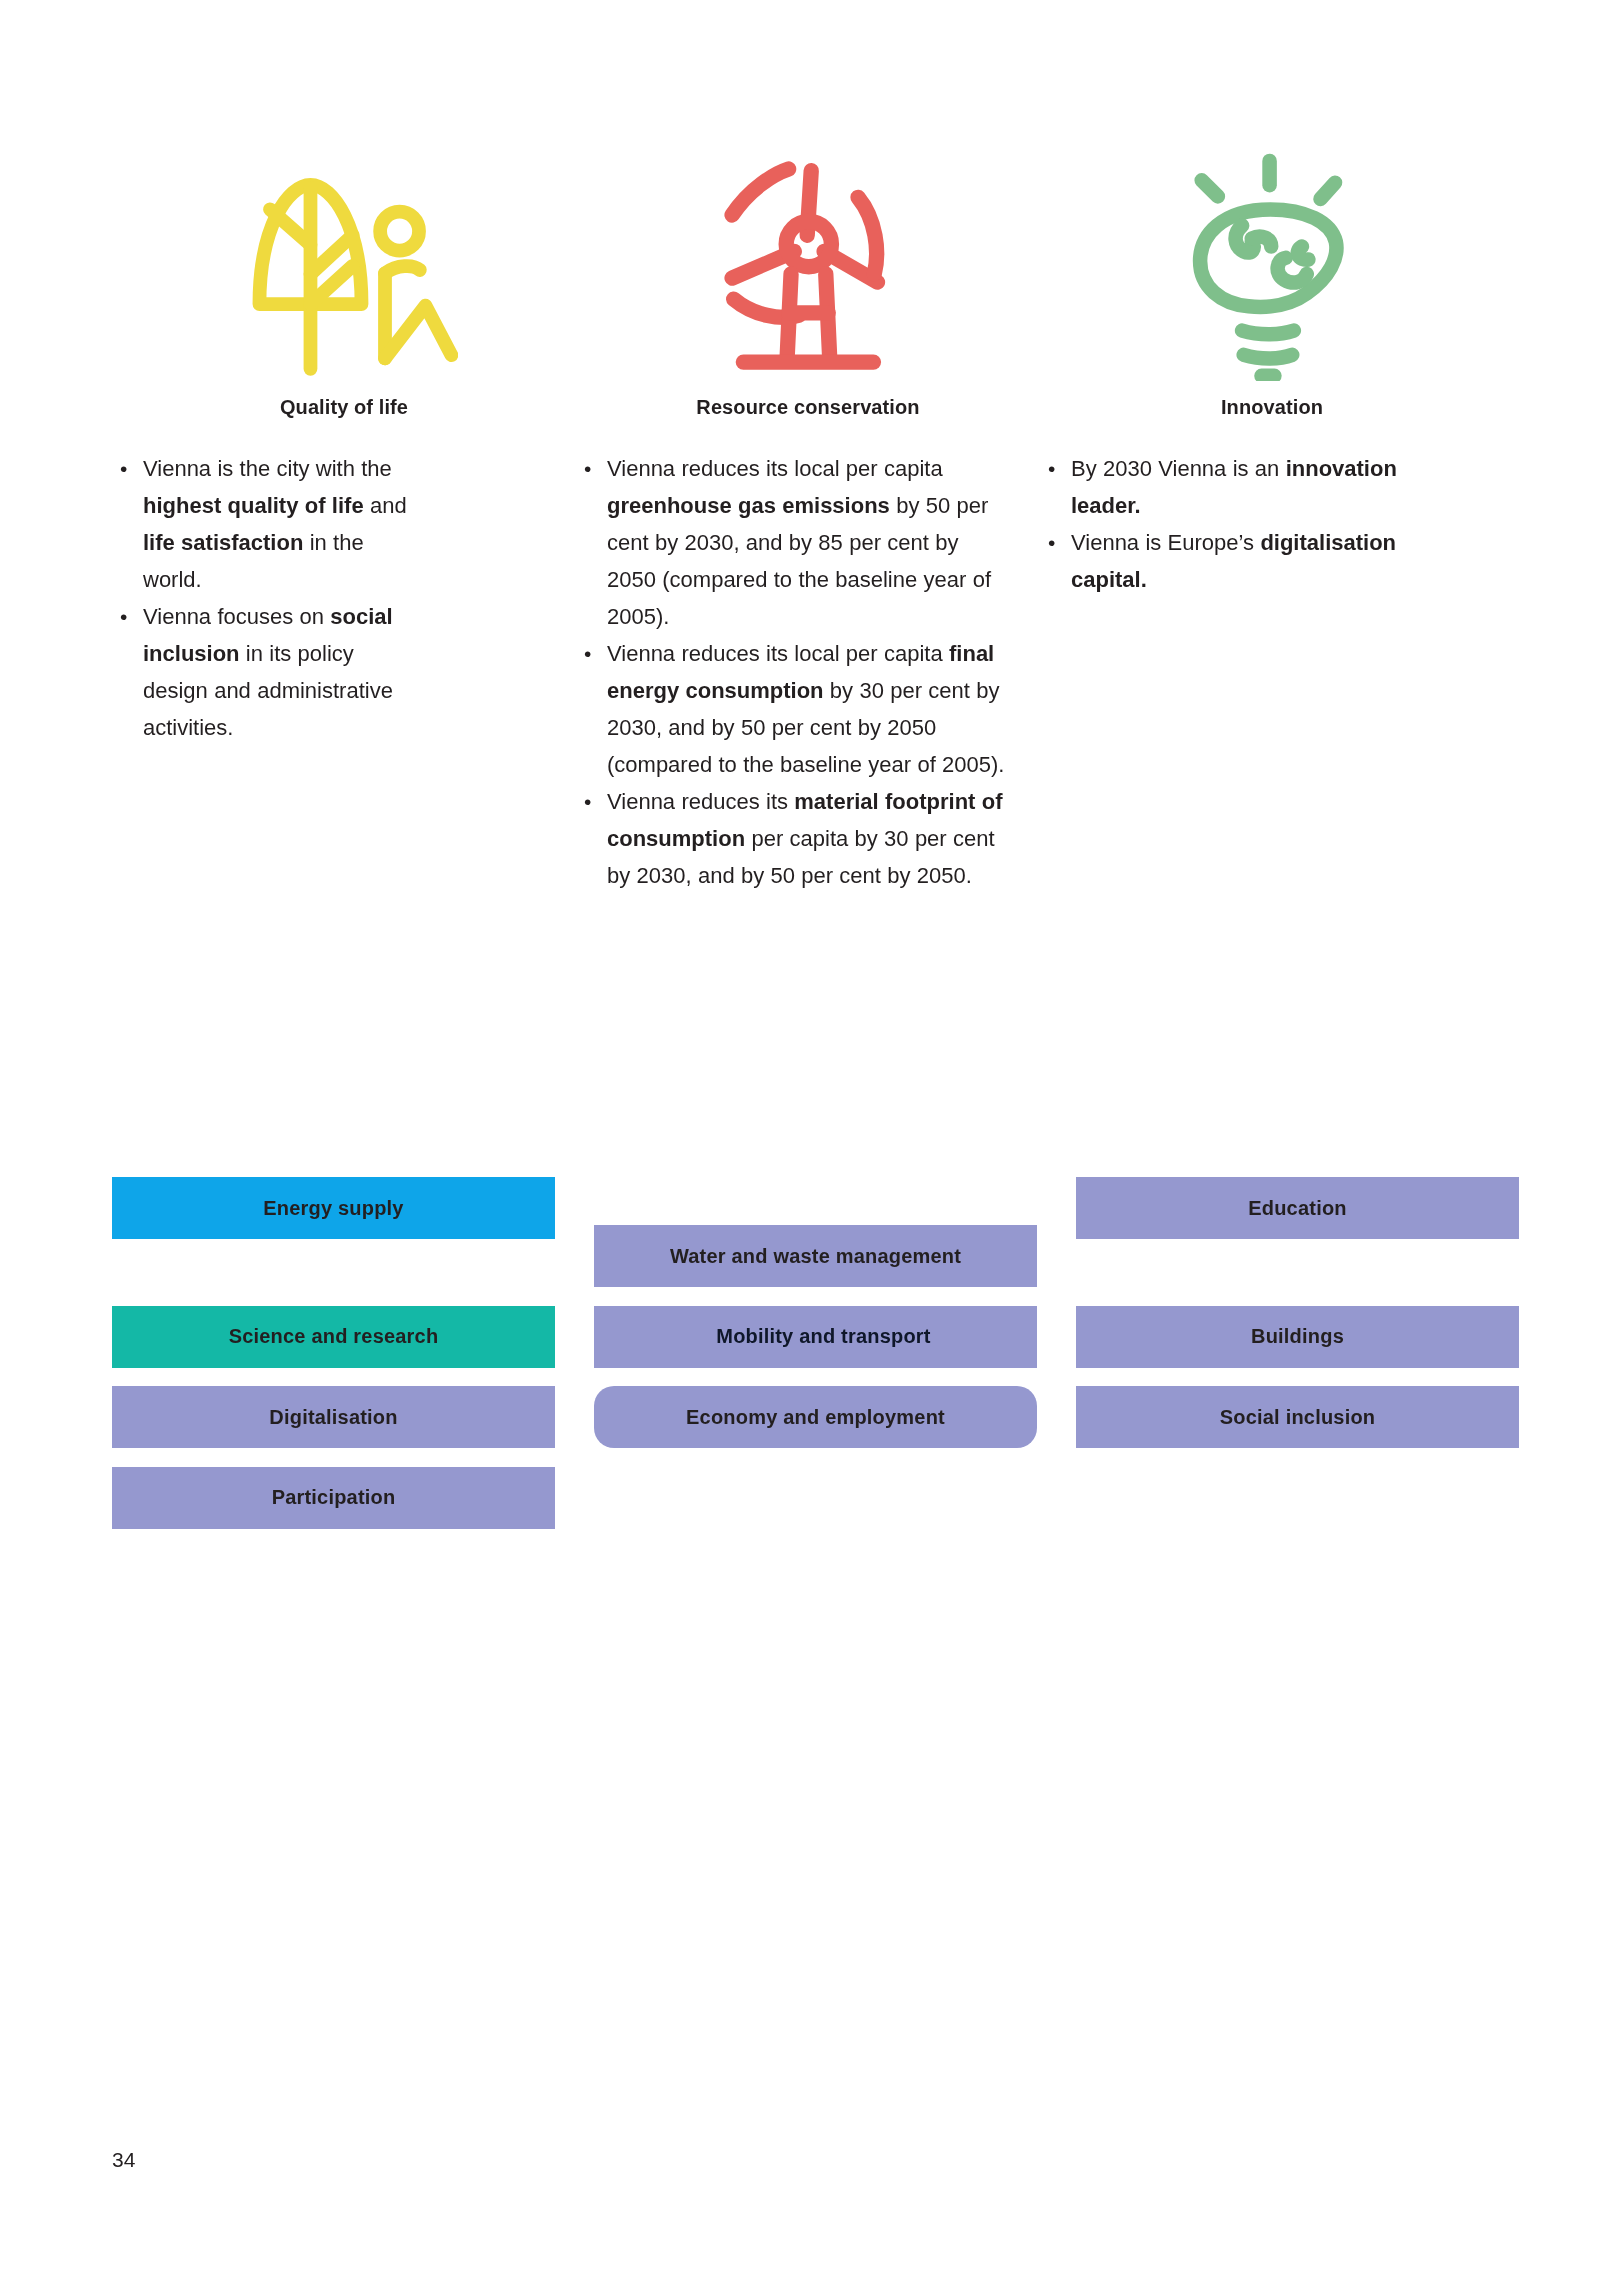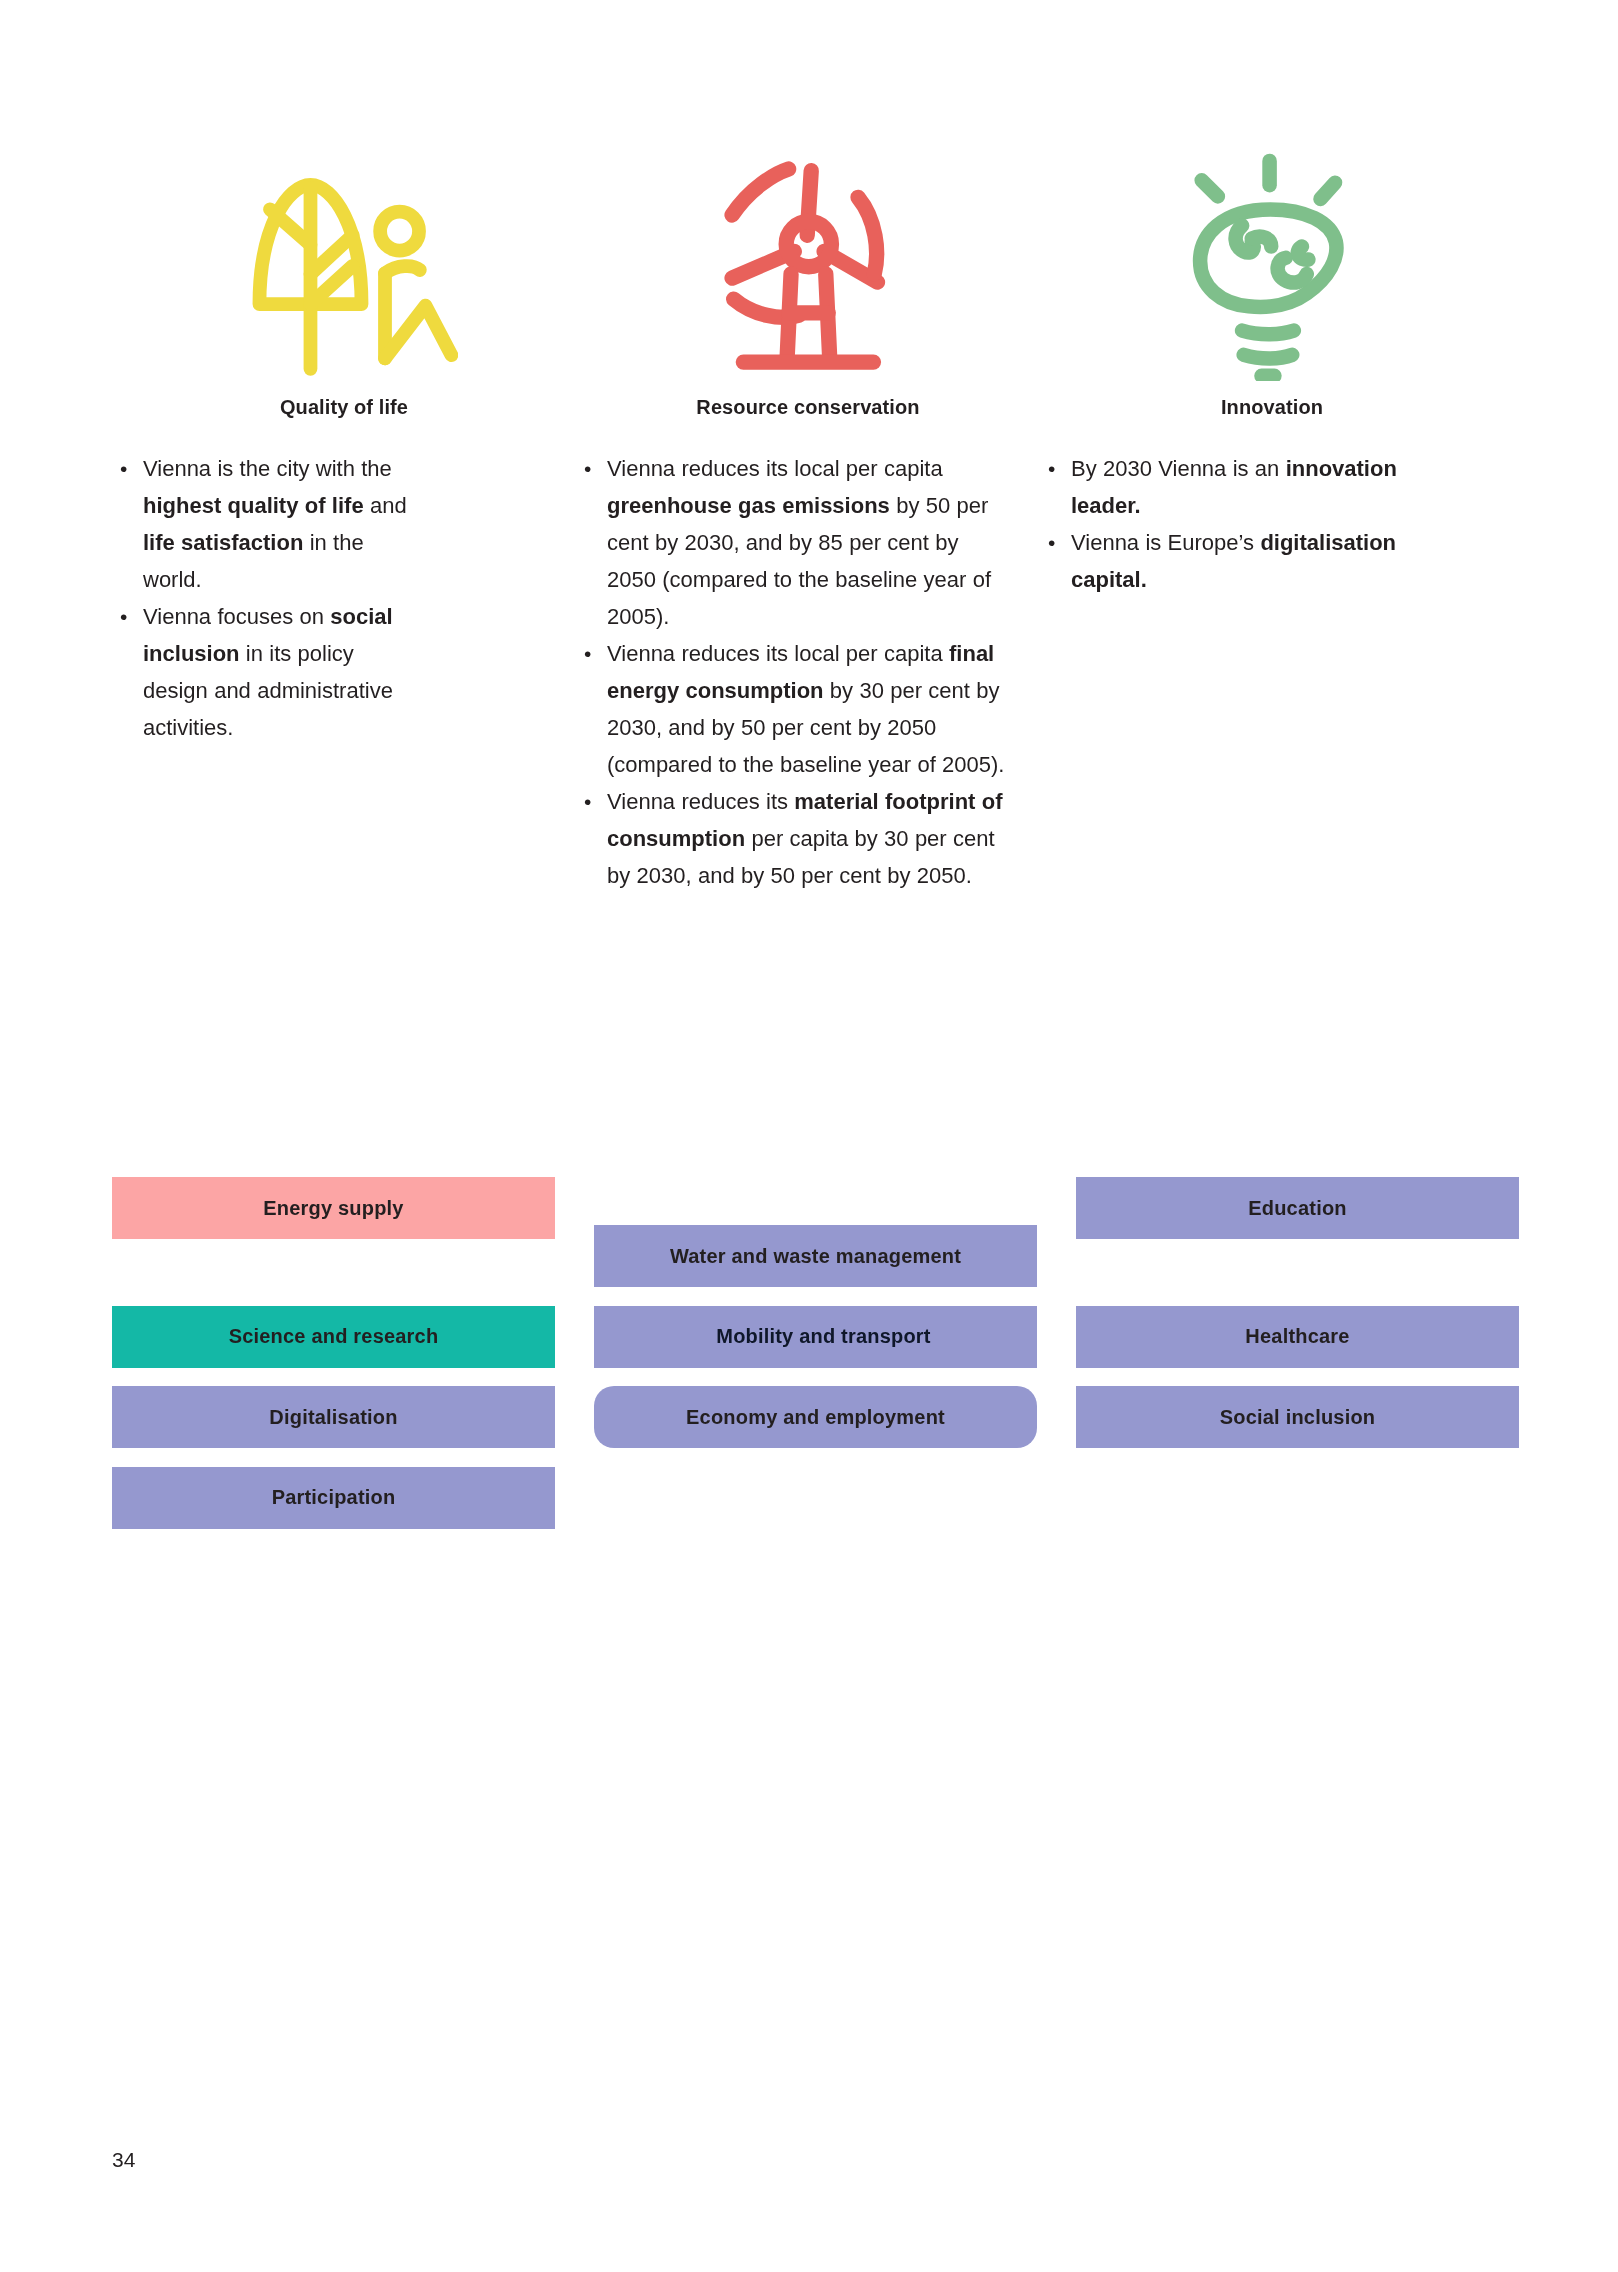--- a/index.html
+++ b/index.html
@@ -253,26 +253,26 @@
         <div class="bullet">
           <span class="dot">•</span>
           <span class="btext">Vienna is Europe’s <b>digitalisation capital.</b></span>
         </div>
       </div>
     </div>
 
   </div>
 
   <div class="fields">
-    <div class="field-box" style="background: #fca5a5; color: rgb(35, 31, 32);">Energy supply</div>
+    <div class="field-box" style="background: #0ea5e9; color: rgb(35, 31, 32);">Energy supply</div>
     <div class="field-box" style="background: rgb(149, 152, 207); color: rgb(35, 31, 32); margin-top: 48px;">Water and waste management</div>
     <div class="field-box" style="background: rgb(149, 152, 207); color: rgb(35, 31, 32);">Education</div>
     <div class="field-box" style="background: #14b8a6; color: rgb(35, 31, 32);">Science and research</div>
     <div class="field-box" style="background: rgb(149, 152, 207); color: #0f172a; padding-left: 16px;">Mobility and transport</div>
-    <div class="field-box" style="background: rgb(149, 152, 207); color: rgb(35, 31, 32);">Healthcare</div>
+    <div class="field-box" style="background: rgb(149, 152, 207); color: rgb(35, 31, 32);">Buildings</div>
     <div class="field-box" style="background: rgb(149, 152, 207); color: rgb(35, 31, 32);">Digitalisation</div>
     <div class="field-box" style="background: rgb(149, 152, 207); color: rgb(35, 31, 32); border-radius: 20px;">Economy and employment</div>
     <div class="field-box" style="background: rgb(149, 152, 207); color: rgb(35, 31, 32);">Social inclusion</div>
     <div class="field-box" style="background: rgb(149, 152, 207); color: rgb(35, 31, 32);">Participation</div>
   </div>
 
   <div class="page-number">34</div>
 
 </div>
 

